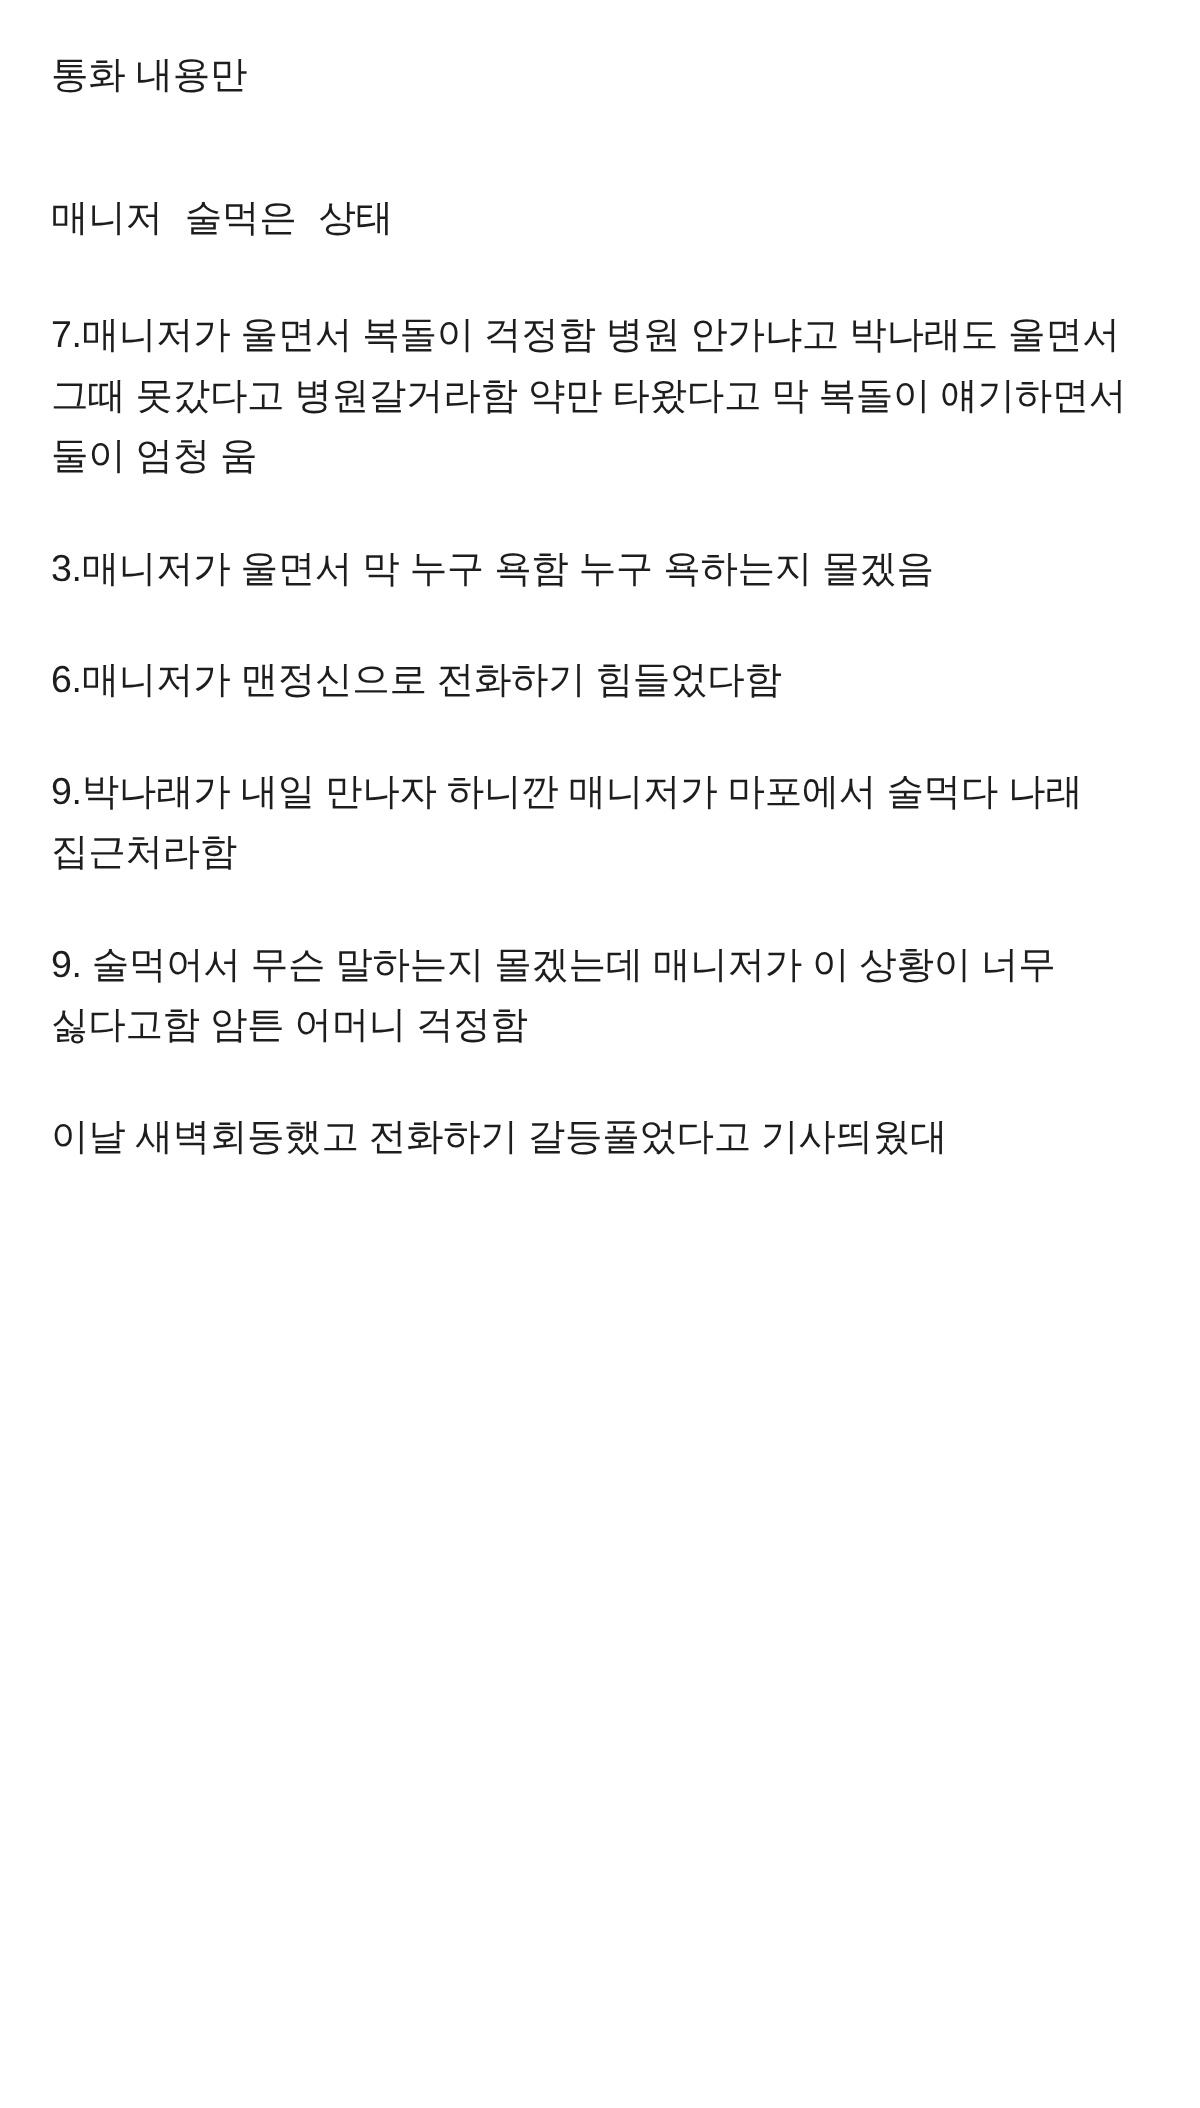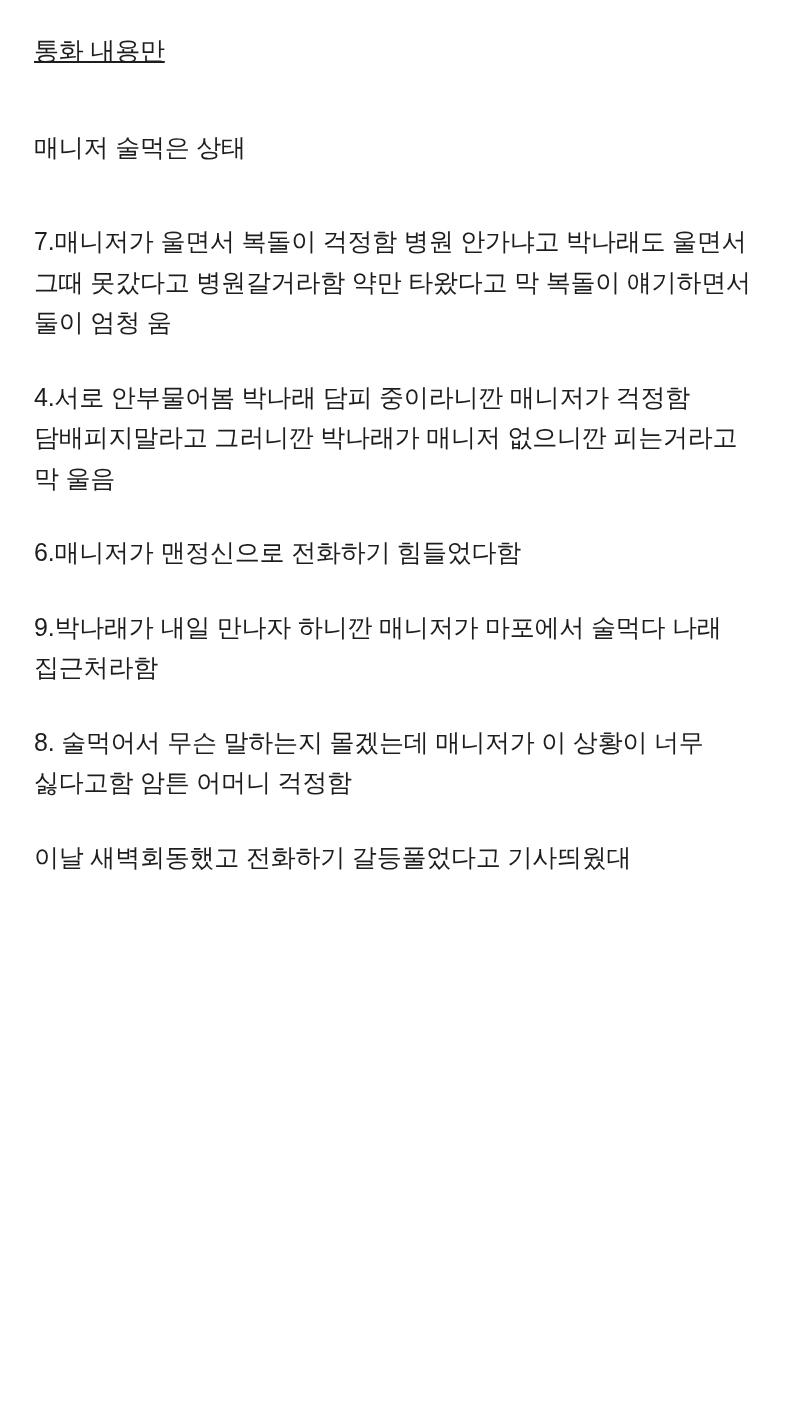--- a/index.html
+++ b/index.html
@@ -24,39 +24,39 @@
     font-size: 25px;
     line-height: 1.62;
     letter-spacing: -0.2px;
     color: #1d1d1d;
     margin: 0 0 34px 0;
     white-space: pre-wrap;
     word-break: keep-all;
   }
   .block.title {
     margin-bottom: 56px;
-    text-decoration: underline;
   }
   .block.subtitle {
-    margin-bottom: 54px;
+    margin-bottom: 36px;
+    font-family: Liberation Mono, monospace;
   }
   .block.last {
     margin-bottom: 0;
   }
 </style>
 </head>
 <body>
 
 <div class="page">
 
   <p class="block title">통화 내용만</p>
 
   <p class="block subtitle">매니저 술먹은 상태</p>
 
   <p class="block">7.매니저가 울면서 복돌이 걱정함 병원 안가냐고 박나래도 울면서 그때 못갔다고 병원갈거라함 약만 타왔다고 막 복돌이 얘기하면서 둘이 엄청 움</p>
-  <p class="block">4.서로 안부물어봄 박나래 담피 중이라니깐 매니저가 걱정함 담배피지말라고 그러니깐 박나래가 매니저 없으니깐 피는거라고 막 울음</p>
+  <p class="block">3.매니저가 울면서 막 누구 욕함 누구 욕하는지 몰겠음</p>
   <p class="block">6.매니저가 맨정신으로 전화하기 힘들었다함</p>
   <p class="block">9.박나래가 내일 만나자 하니깐 매니저가 마포에서 술먹다 나래 집근처라함</p>
-  <p class="block">8. 술먹어서 무슨 말하는지 몰겠는데 매니저가 이 상황이 너무 싫다고함 암튼 어머니 걱정함</p>
+  <p class="block">9. 술먹어서 무슨 말하는지 몰겠는데 매니저가 이 상황이 너무 싫다고함 암튼 어머니 걱정함</p>
 
   <p class="block last">이날 새벽회동했고 전화하기 갈등풀었다고 기사띄웠대</p>
 
 </div>
 
 </body></html>

